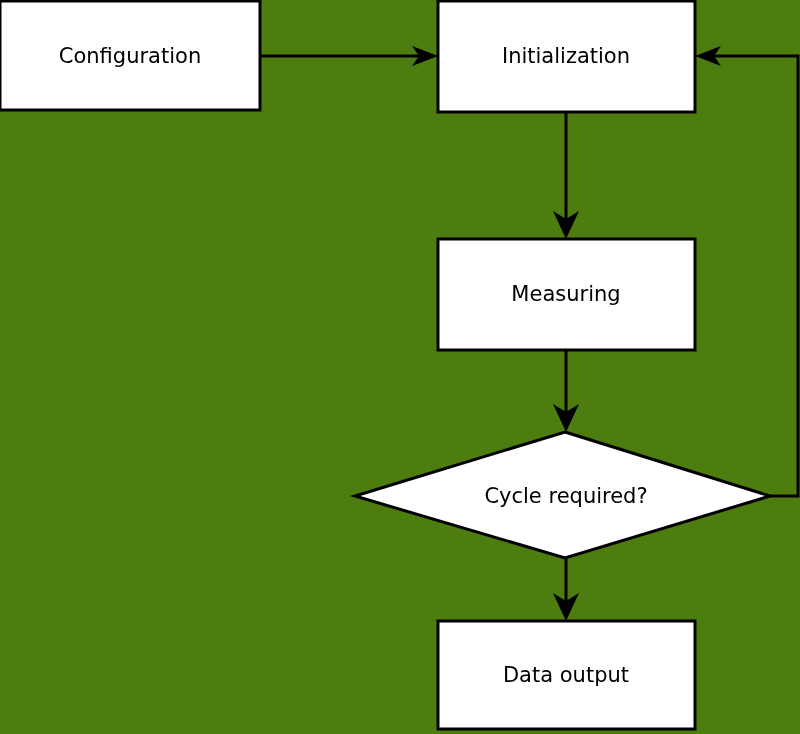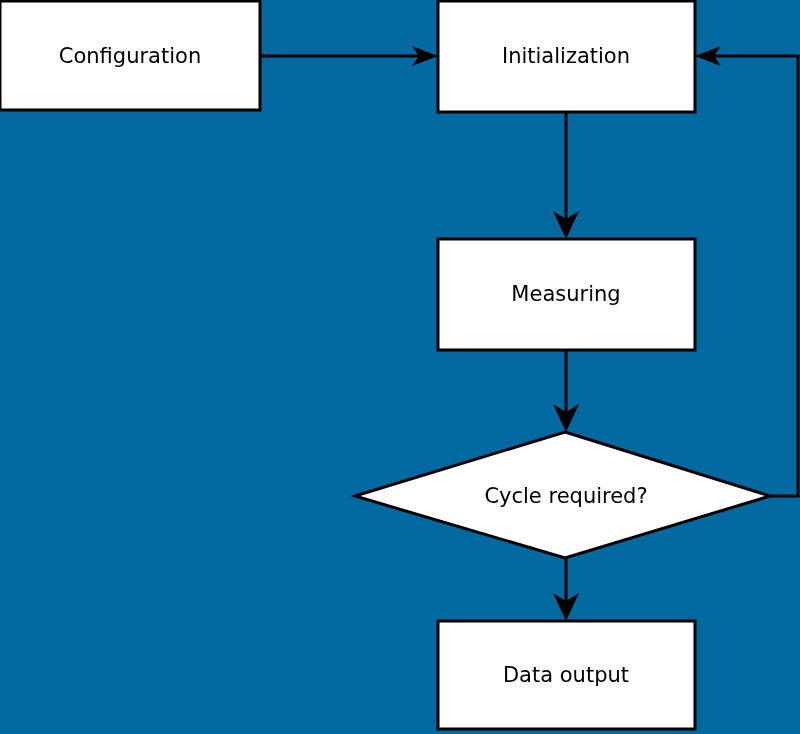--- a/index.html
+++ b/index.html
@@ -8,21 +8,21 @@
     padding: 0;
     background: #ffffff;
   }
   body {
     font-family: "DejaVu Sans", "Liberation Sans", sans-serif;
   }
   #canvas {
     position: relative;
     width: 800px;
     height: 734px;
-    background: #0369a1;
+    background: #4d7c0f;
     overflow: hidden;
   }
   #flow-svg {
     position: absolute;
     left: 0;
     top: 0;
     width: 800px;
     height: 734px;
     display: block;
   }

